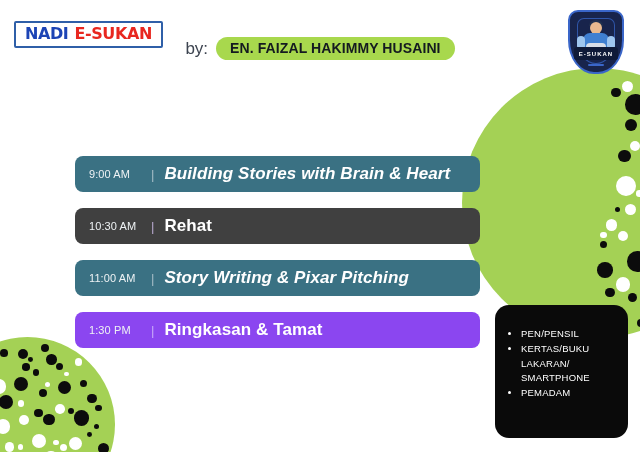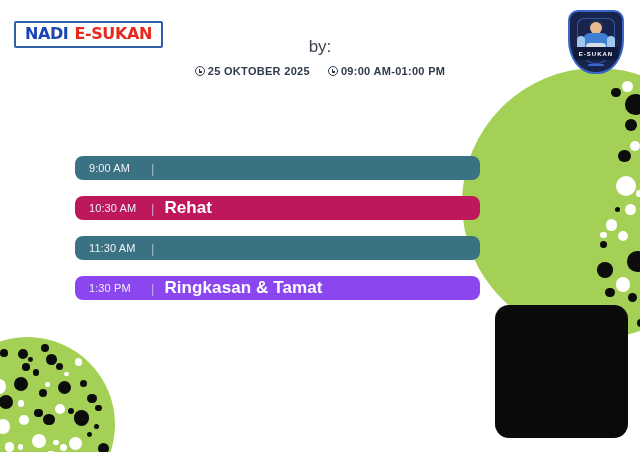--- a/index.html
+++ b/index.html
@@ -145,21 +145,21 @@
   }
   .clock::after{
     content:"";position:absolute;left:3.2px;top:4.4px;
     width:3px;height:1.2px;background:#2f3b4a;
   }
 
   
   #schedule{position:absolute;left:75px;top:156px;width:405px;}
   .session{
     display:flex;align-items:center;
-    height:24px;border-radius:8px;margin-bottom:16px;
+    height:36px;border-radius:8px;margin-bottom:16px;
     box-sizing:border-box;padding-left:14px;
   }
   .session.teal{background:#3a7183;}
   .session.purple{background:#8b46f0;}
   .sess-time{
     color:#eef2f4;font-size:11px;width:62px;flex:none;
     letter-spacing:0.1px;
   }
   .sess-sep{
     color:#c6d4db;font-size:13px;margin:0 10px 0 0;opacity:.75;
@@ -281,51 +281,49 @@
         <span>E-SUKAN</span>
       </div>
       <div class="badge-star"></div>
     </div>
   </div>
 
   <div id="header">
 
     <div id="by-row">
       <span id="by-label">by:</span>
+      <span id="speaker-pill">EN. FAIZAL HAKIMMY HUSAINI</span>
     </div>
 
-    <div id="meta-row">
-      <span class="meta-item">
-        <span class="clock"></span>
-        <span>25 OKTOBER 2025</span>
-      </span>
-      <span class="meta-item">
-        <span class="clock"></span>
-        <span>09:00 AM-01:00 PM</span>
-      </span>
-    </div>
   </div>
 
   <div id="schedule">
       <div class="session teal" style="background: rgb(58, 113, 131);">
         <span class="sess-time">9:00 AM</span>
         <span class="sess-sep">|</span>
-      </div>
-      <div class="session purple" style="background: #be185d;">
+        <span class="sess-title italic">Building Stories with Brain &amp; Heart</span>
+      </div>
+      <div class="session purple" style="background: #404040;">
         <span class="sess-time">10:30 AM</span>
         <span class="sess-sep">|</span>
         <span class="sess-title">Rehat</span>
       </div>
       <div class="session teal" style="background: rgb(58, 113, 131);">
-        <span class="sess-time">11:30 AM</span>
+        <span class="sess-time">11:00 AM</span>
         <span class="sess-sep">|</span>
+        <span class="sess-title italic">Story Writing &amp; Pixar Pitching</span>
       </div>
       <div class="session purple" style="background: rgb(139, 70, 240);">
         <span class="sess-time">1:30 PM</span>
         <span class="sess-sep">|</span>
         <span class="sess-title">Ringkasan &amp; Tamat</span>
       </div>
     </div>
 
   <div id="equipment">
+    <ul id="equip-list">
+        <li>PEN/PENSIL</li>
+        <li>KERTAS/BUKU LAKARAN/ SMARTPHONE</li>
+        <li>PEMADAM</li>
+      </ul>
   </div>
 
 </div>
 
 </body></html>

